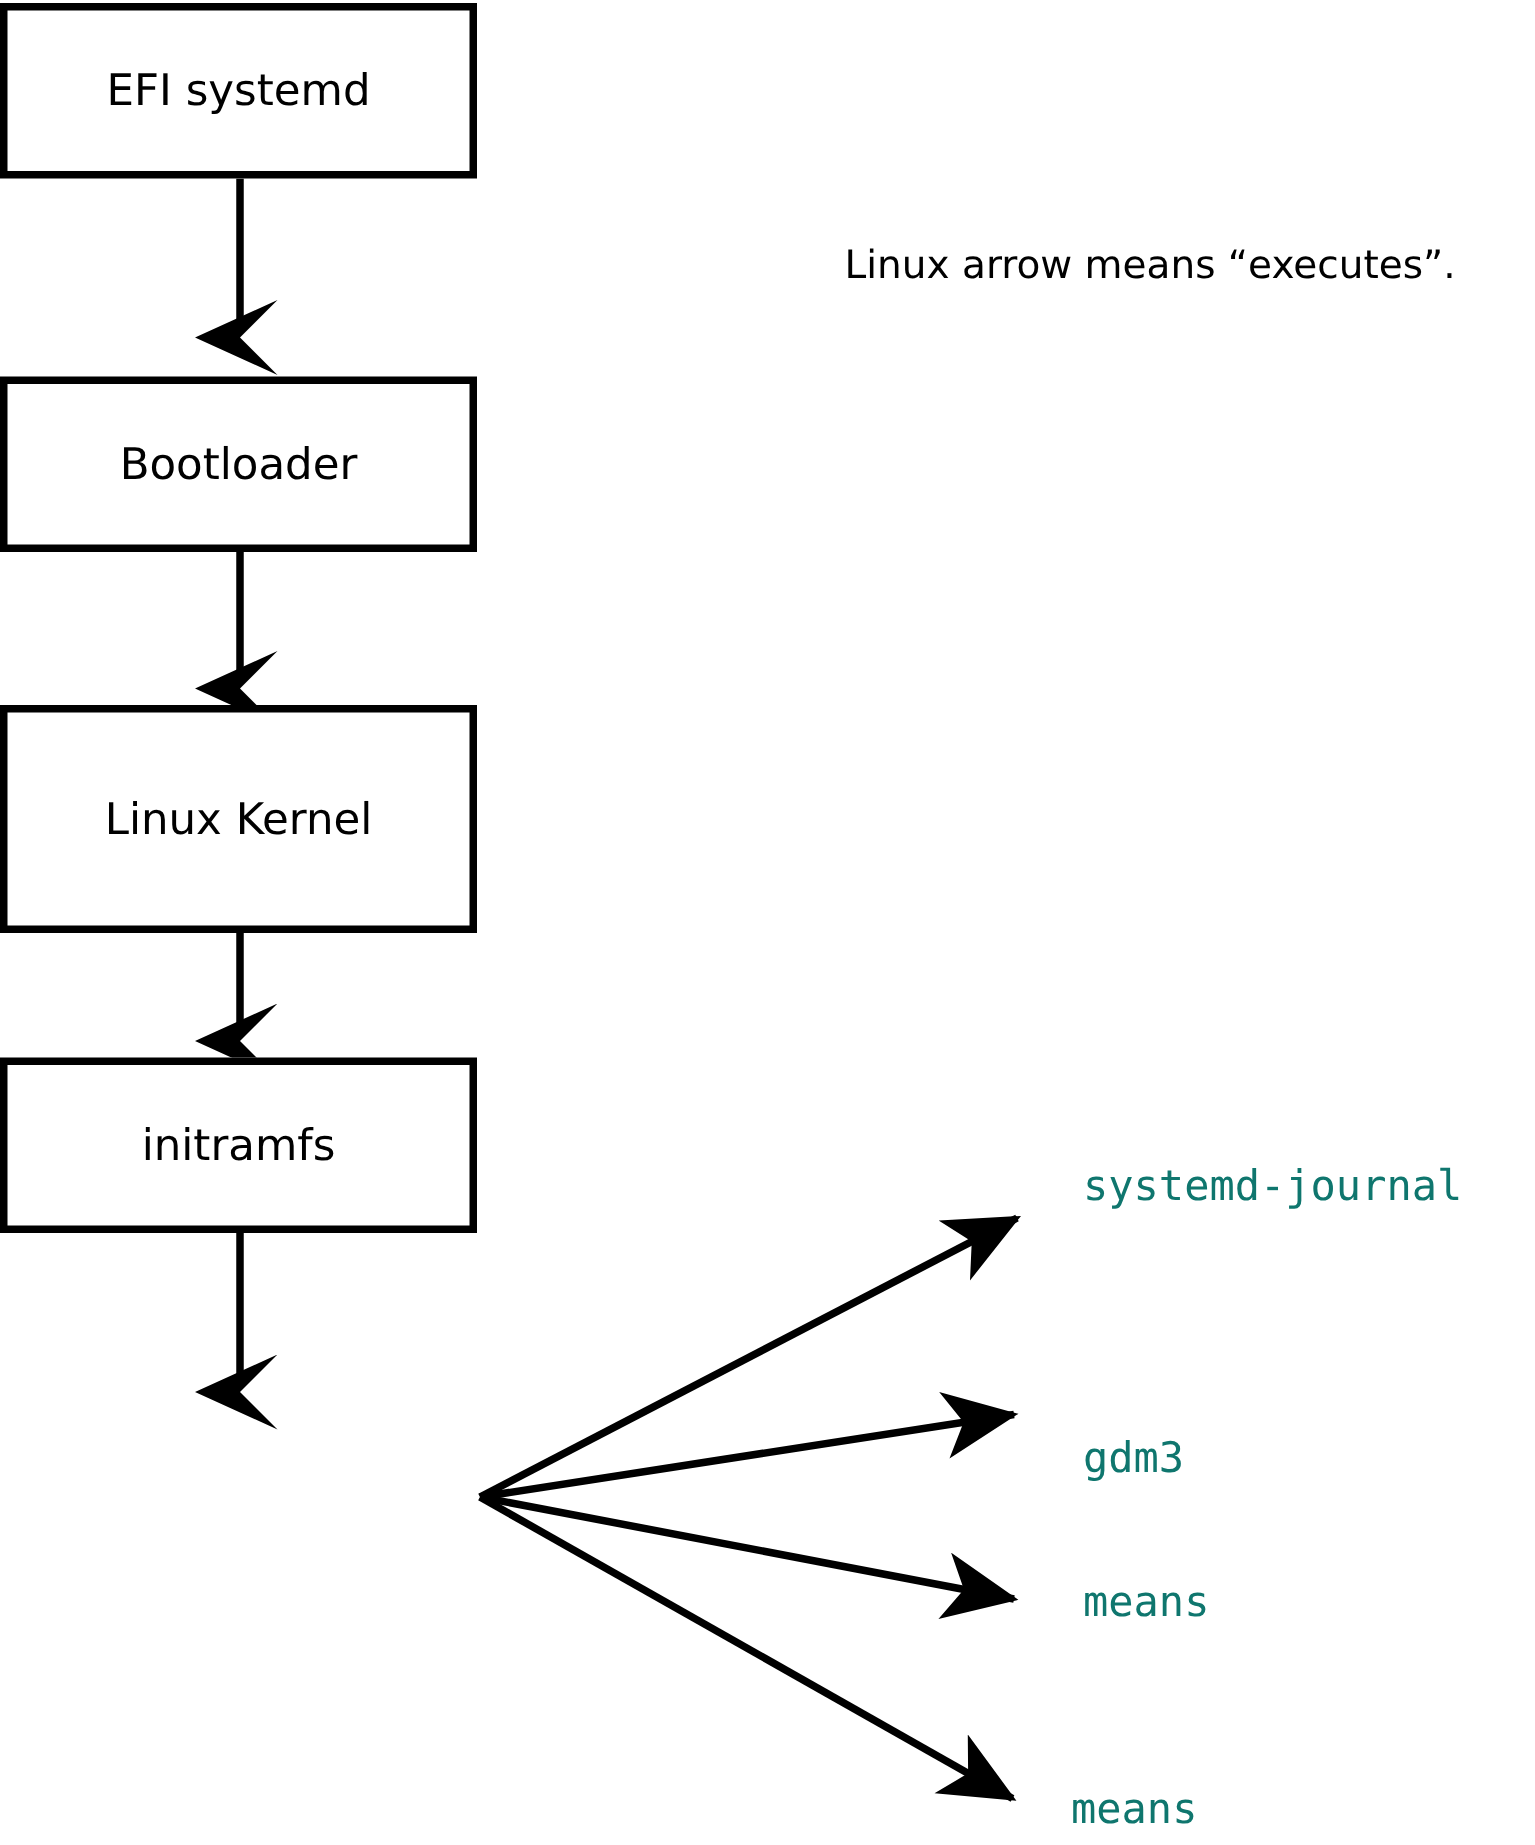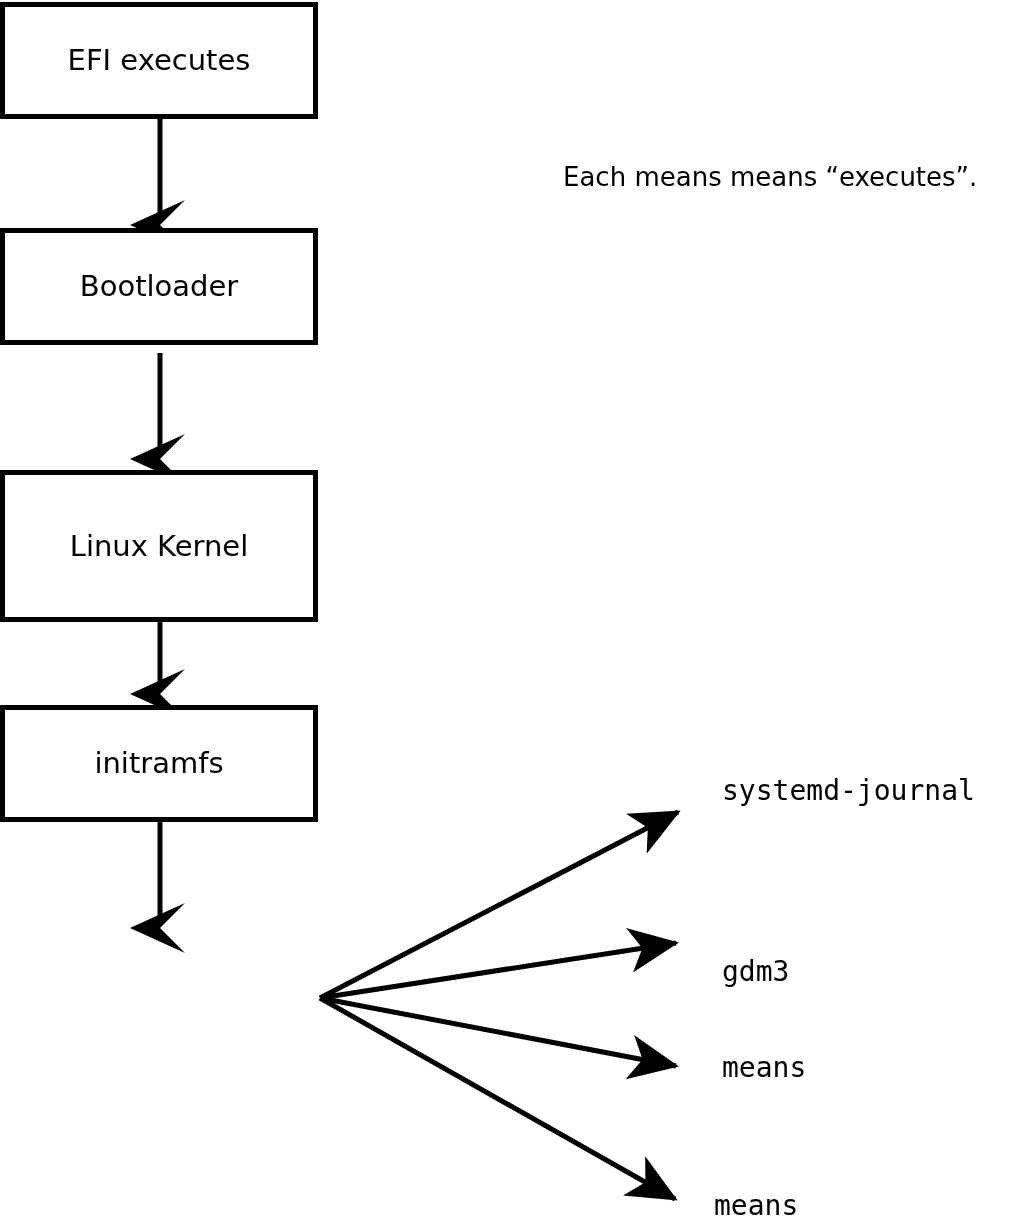--- a/index.html
+++ b/index.html
@@ -37,21 +37,21 @@
     font-family: "DejaVu Sans", sans-serif;
     font-size: 29px;
     color: #000000;
     line-height: 1;
     white-space: nowrap;
   }
   .leaf-label {
     position: absolute;
     font-family: "DejaVu Sans Mono", monospace;
     font-size: 28px;
-    color: #000000;
+    color: #0f766e;
     line-height: 1;
     white-space: nowrap;
   }
   .caption {
     position: absolute;
     font-family: "DejaVu Sans", sans-serif;
     font-size: 26px;
     color: #000000;
     line-height: 1;
     white-space: nowrap;
@@ -81,39 +81,39 @@
 
     <g>
       <line x1="320" y1="998" x2="678" y2="812" stroke="#000000" stroke-width="5" marker-end="url(#arrowhead-fan)"></line>
       <line x1="320" y1="998" x2="676" y2="943" stroke="#000000" stroke-width="5" marker-end="url(#arrowhead-fan)"></line>
       <line x1="320" y1="998" x2="676" y2="1066" stroke="#000000" stroke-width="5" marker-end="url(#arrowhead-fan)"></line>
       <line x1="320" y1="998" x2="675" y2="1199" stroke="#000000" stroke-width="5" marker-end="url(#arrowhead-fan)"></line>
     </g>
   </svg>
 
   <div class="node-box" style="left:0px; top:2px; width:318px; height:117px;">
-    <span class="node-label">EFI executes</span>
+    <span class="node-label">EFI systemd</span>
   </div>
 
-  <div class="node-box" style="left:0px; top:228px; width:318px; height:117px;">
+  <div class="node-box" style="left:0px; top:251px; width:318px; height:117px;">
     <span class="node-label">Bootloader</span>
   </div>
 
   <div class="node-box" style="left:0px; top:470px; width:318px; height:152px;">
     <span class="node-label">Linux Kernel</span>
   </div>
 
   <div class="node-box" style="left:0px; top:705px; width:318px; height:117px;">
     <span class="node-label">initramfs</span>
   </div>
 
 
   <div class="leaf-label" style="left:722px; top:777px;">systemd-journal</div>
 
   <div class="leaf-label" style="left:722px; top:958px;">gdm3</div>
 
   <div class="leaf-label" style="left:722px; top:1054px;">means</div>
 
   <div class="leaf-label" style="left:714px; top:1192px;">means</div>
 
-  <div class="caption" style="left:563px; top:164px;">Each means means “executes”.</div>
+  <div class="caption" style="left:563px; top:164px;">Linux arrow means “executes”.</div>
 
 </div>
 
 </body></html>

